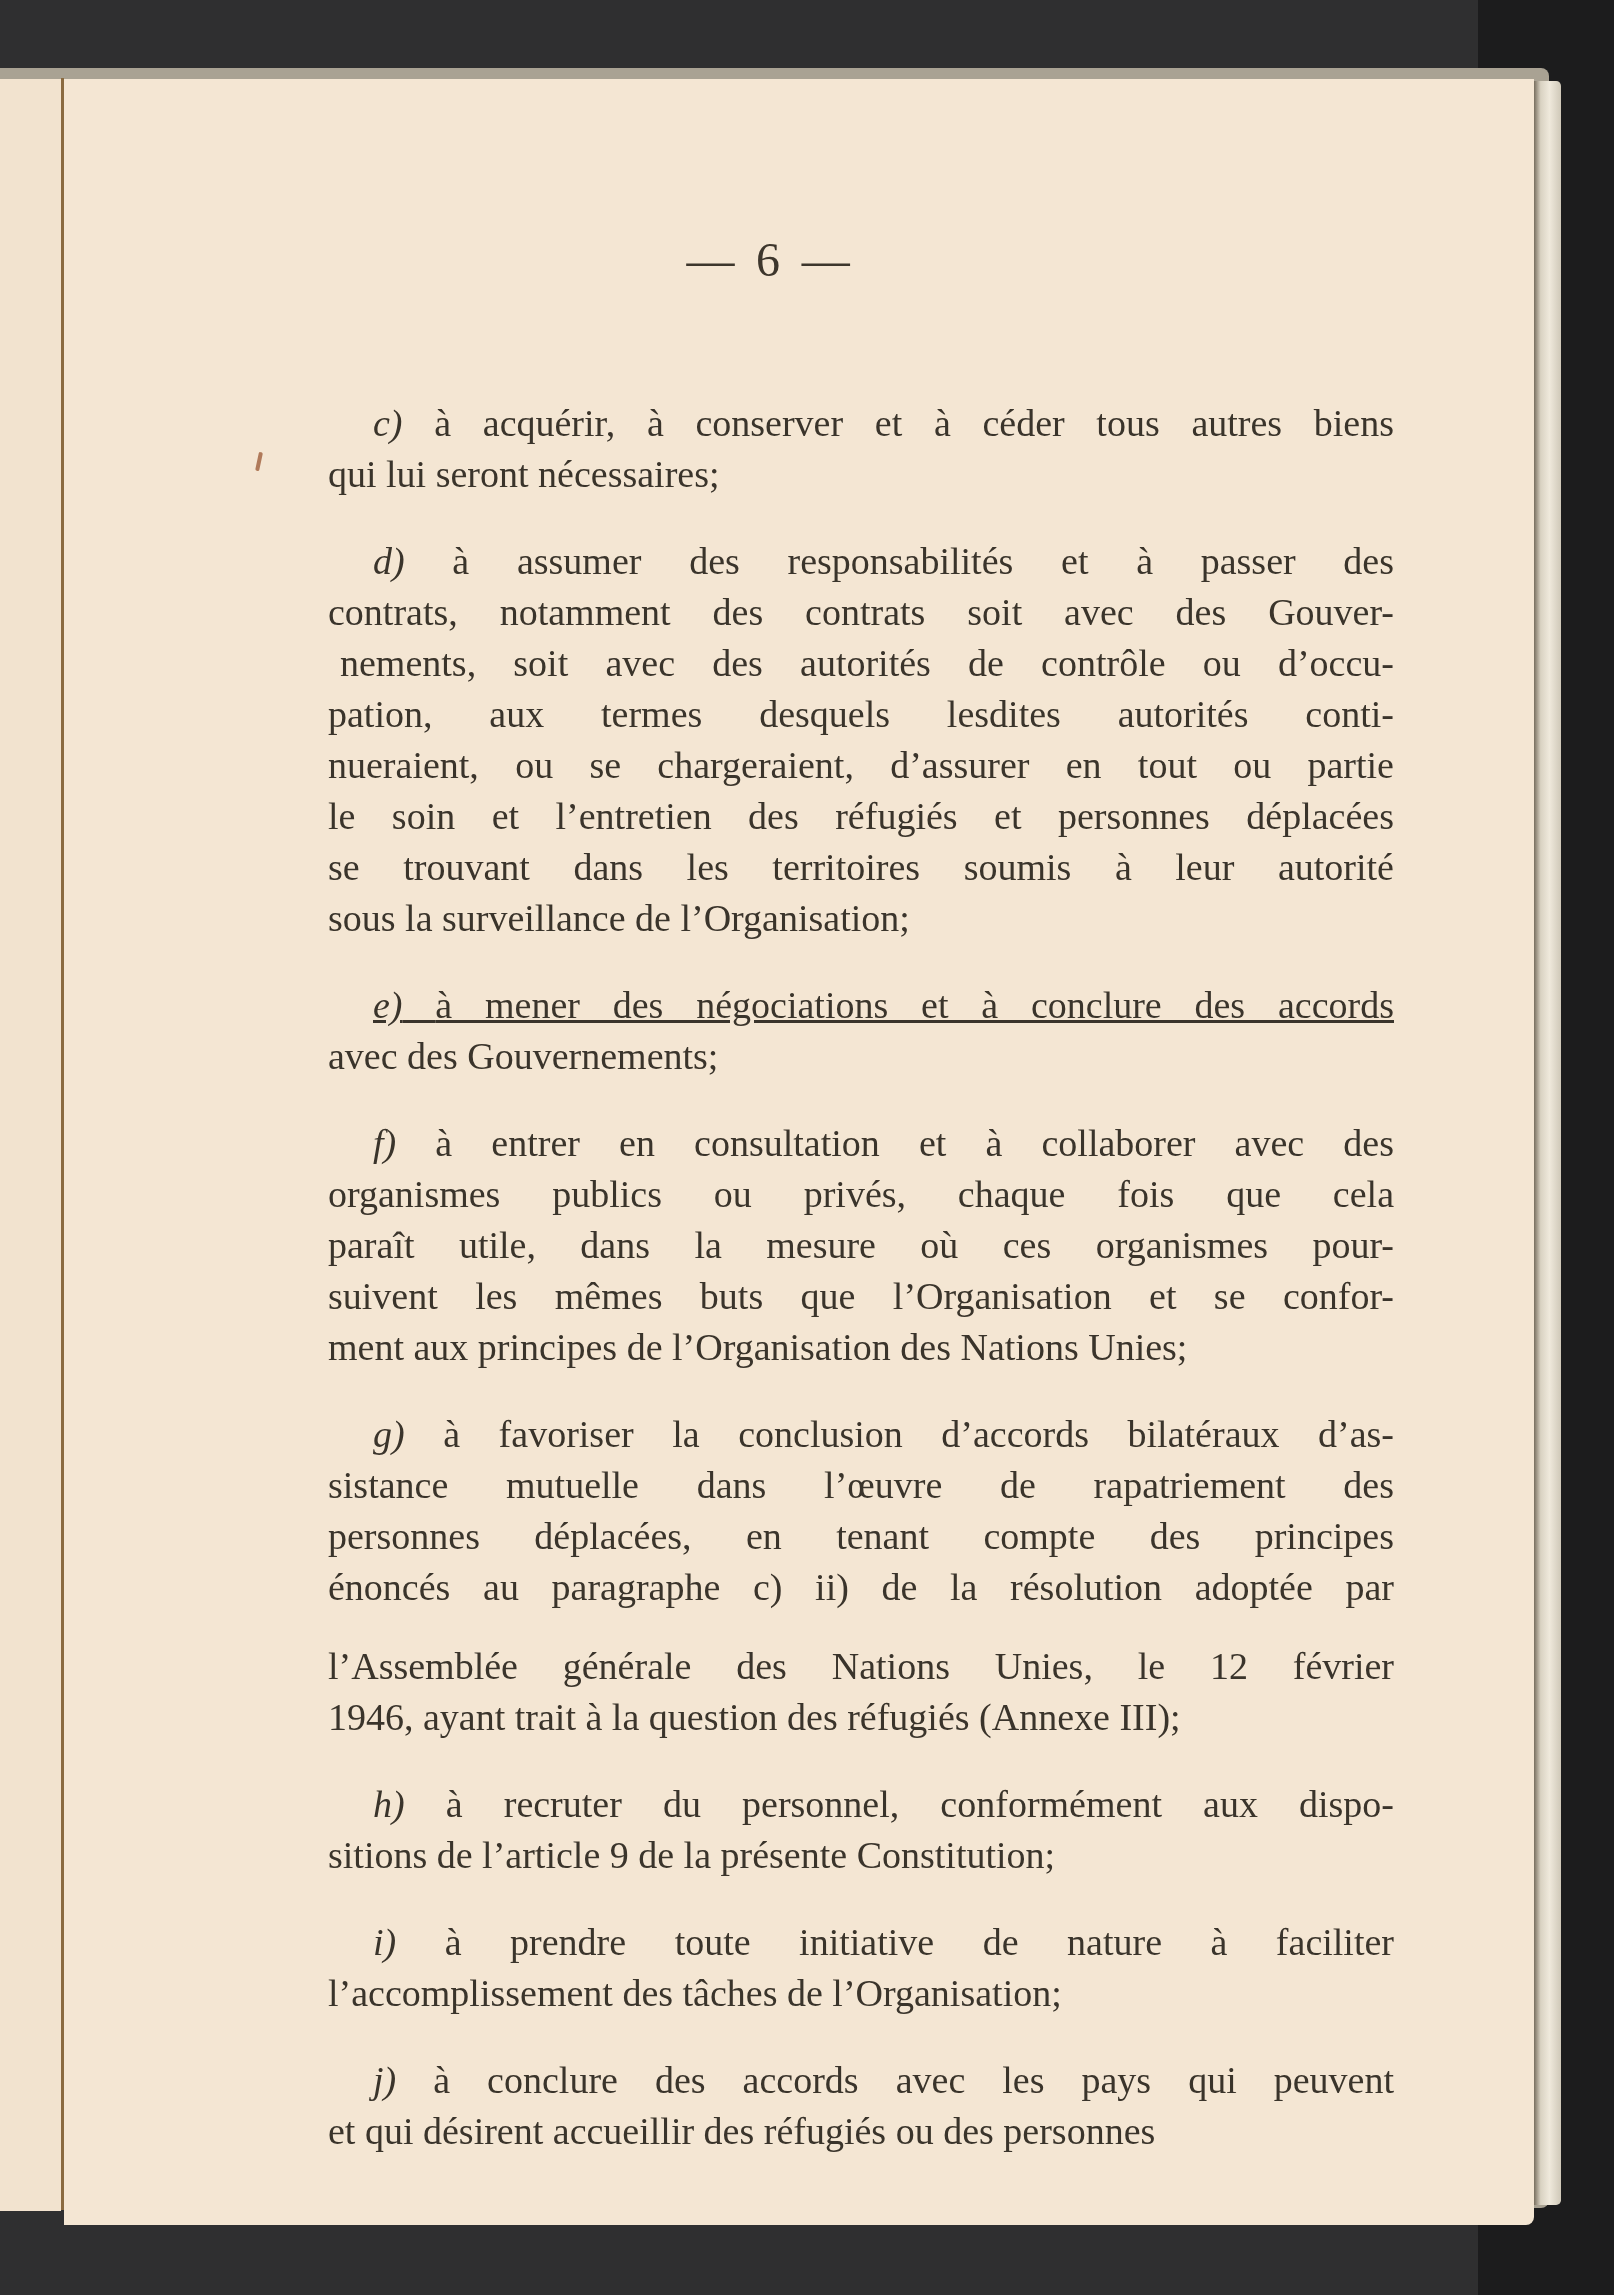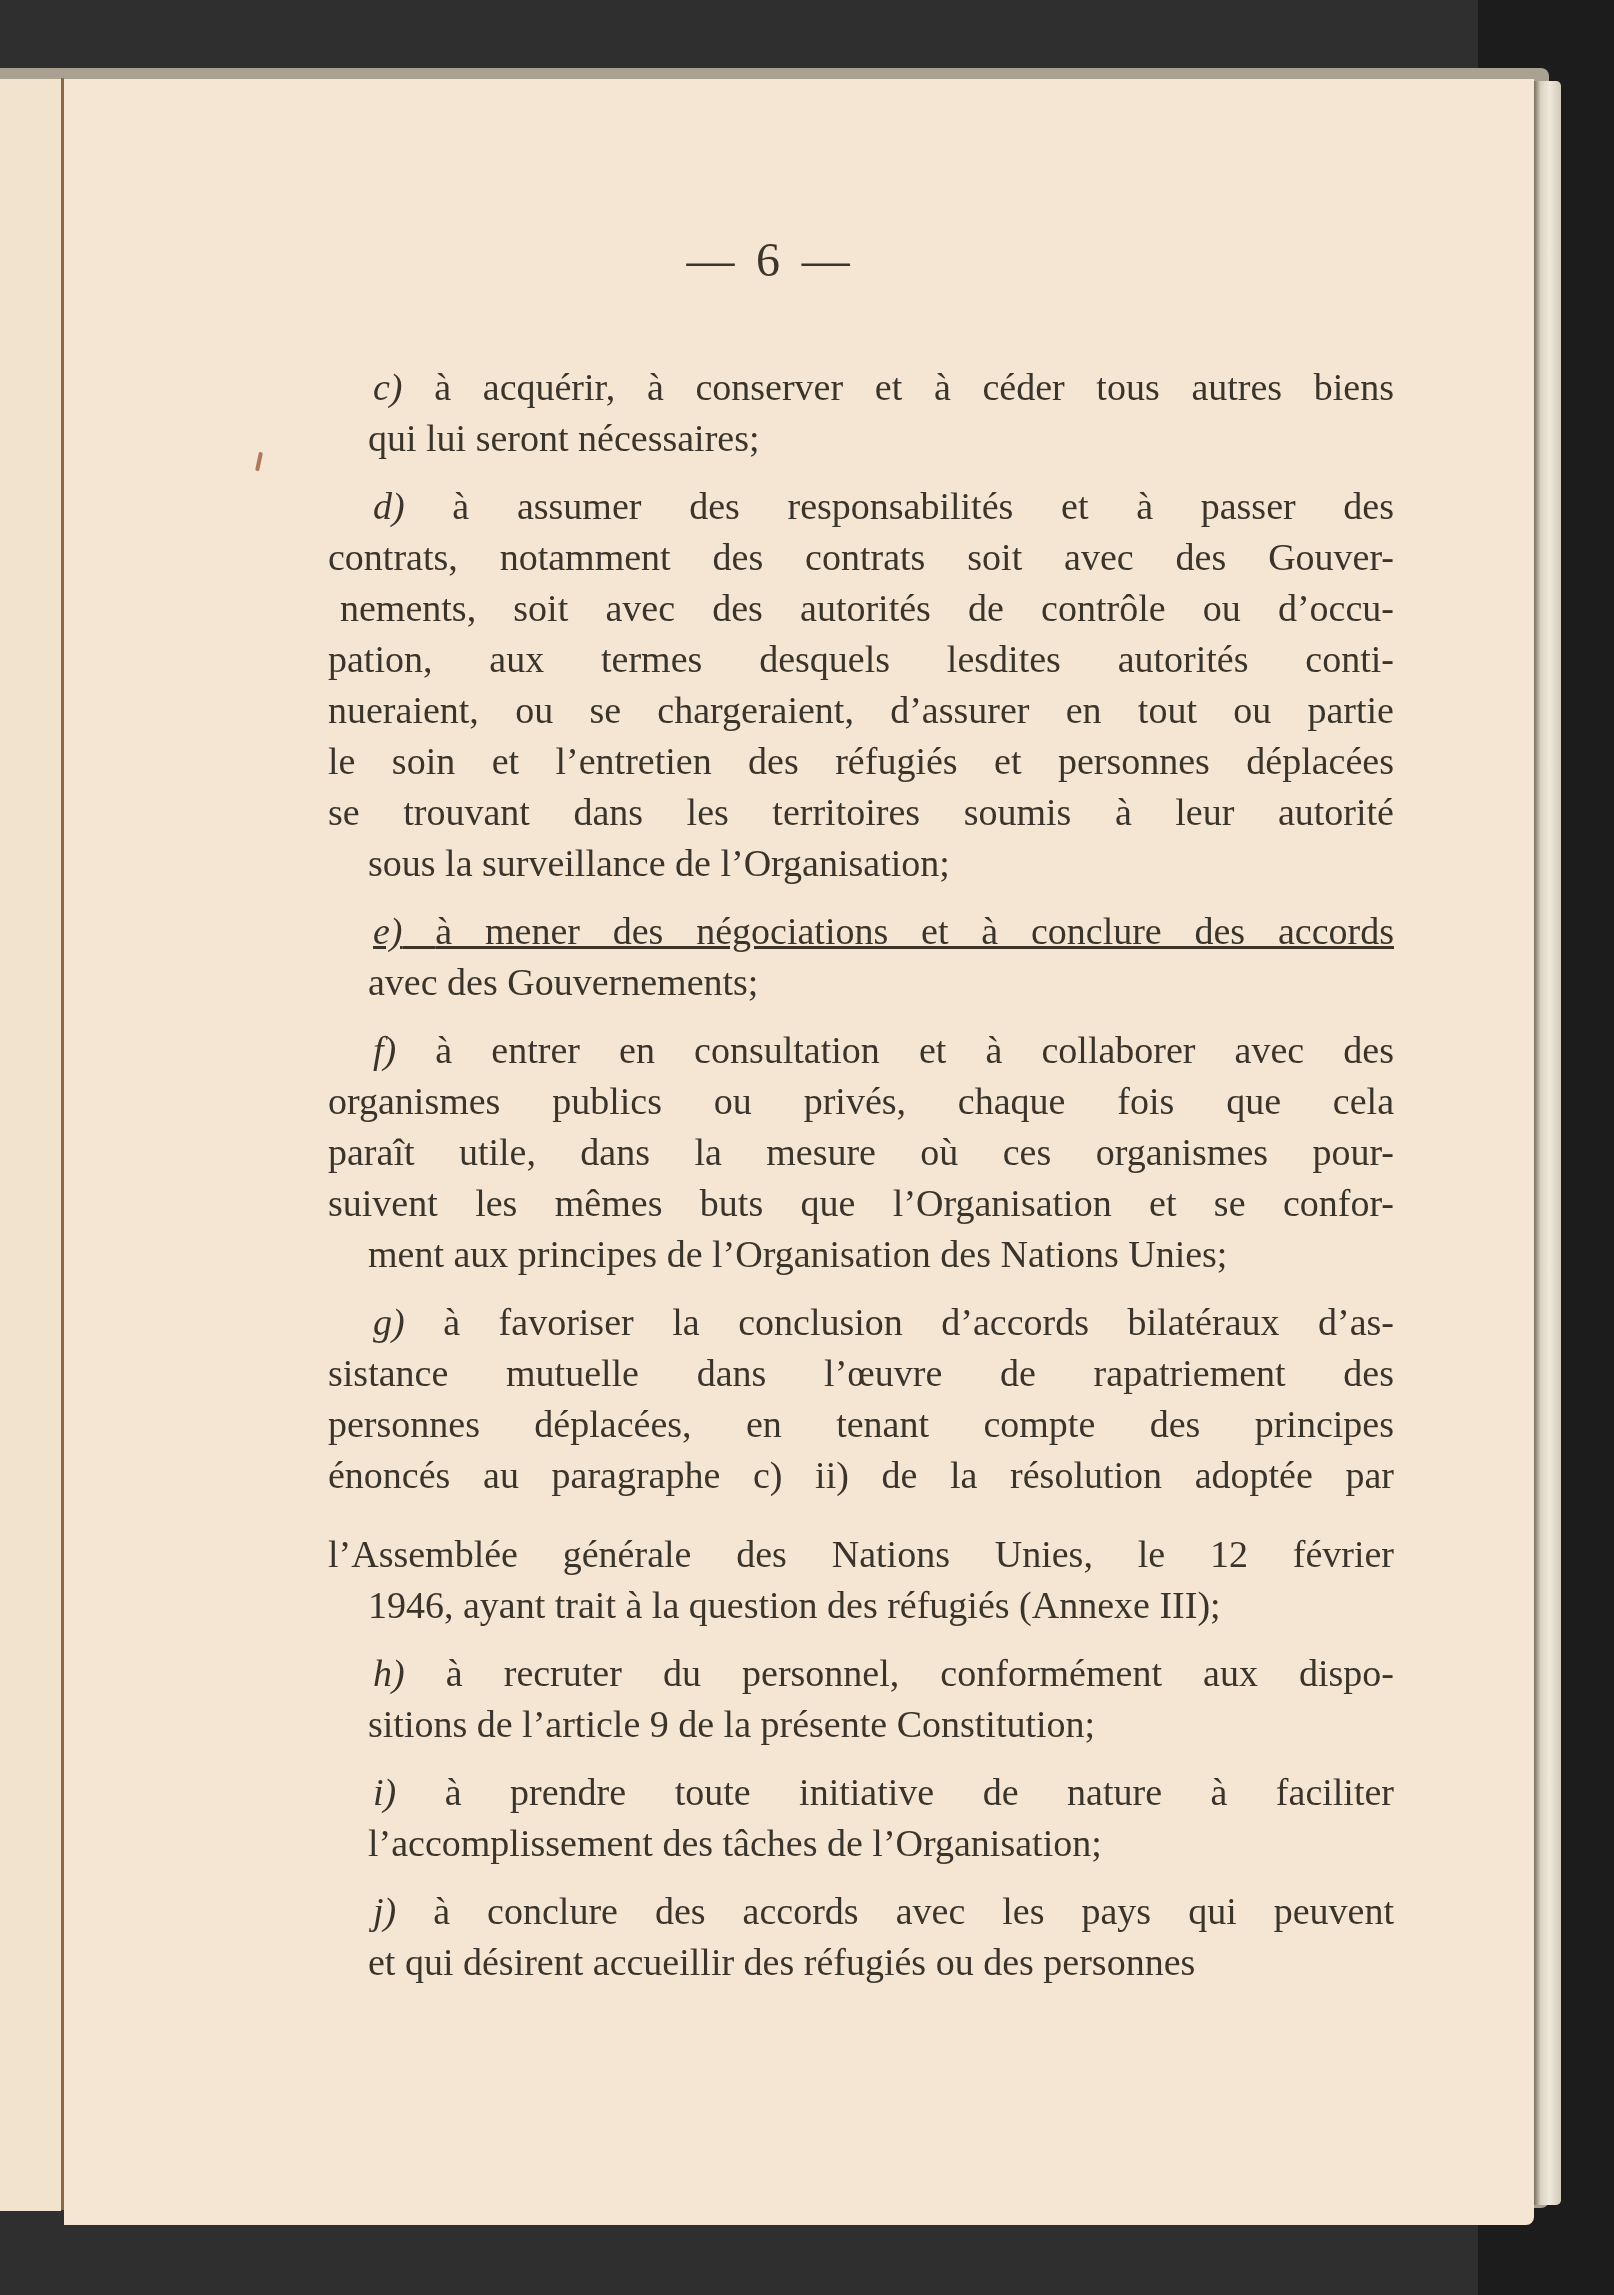--- a/index.html
+++ b/index.html
@@ -41,22 +41,22 @@
     }
     .body-text {
       position: absolute; left: 264px; top: 283px; width: 1066px;
       color: #3a342b; font-size: 38px;
     }
     .para { margin: 0 0 17px 0; }
     .line {
       height: 51px; line-height: 51px; white-space: nowrap;
       text-align: justify; text-align-last: justify;
     }
-    .line.last { text-align-last: left; margin-left: 40px; }
-    .line.first { padding-left: 45px; }
+    .line.last { text-align-last: left; }
+    .line.first { padding-left: 45px; margin-top: 36px; }
     .label { font-style: italic; }
     .stain {
       position: absolute; left: 257px; top: 452px; width: 4px; height: 19.4px;
       background: #b07a5a; border-radius: 1.6px; transform: rotate(12deg);
     }
   </style>
 </head>
 <body>
 
 <div class="bg-right"></div>

